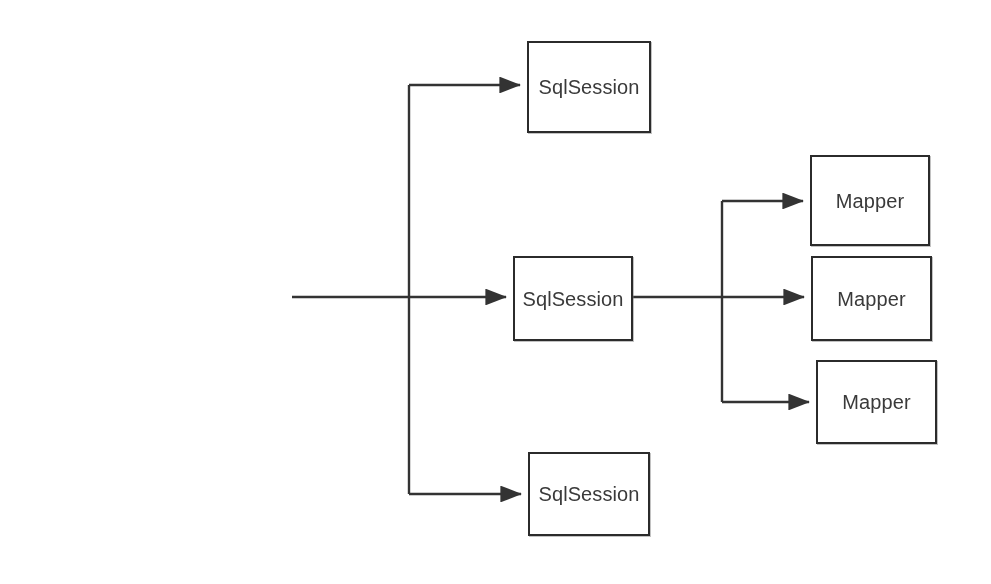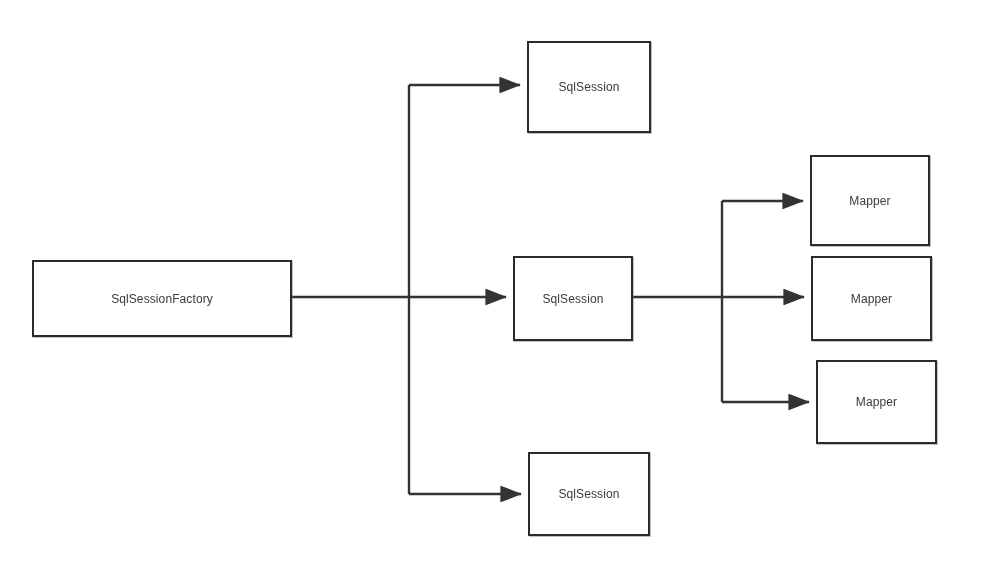--- a/index.html
+++ b/index.html
@@ -29,21 +29,21 @@
     box-sizing: border-box;
     background: #ffffff;
     border: 2px solid #2b2b2b;
     display: flex;
     align-items: center;
     justify-content: center;
     box-shadow: 1px 1px 0 0 rgba(120,120,120,0.45);
   }
   .node-label {
     font-family: "Liberation Sans", sans-serif;
-    font-size: 12px;
+    font-size: 20px;
     line-height: 1;
     color: #3a3a3a;
     letter-spacing: 0.1px;
     white-space: nowrap;
     user-select: none;
   }
 </style>
 </head>
 <body>
 
@@ -66,23 +66,20 @@
 
     <g>
       <path d="M 633 297 L 722 297" fill="none" stroke="#333333" stroke-width="2.4"></path>
       <path d="M 722 201 L 722 402" fill="none" stroke="#333333" stroke-width="2.4"></path>
       <path d="M 722 201 L 803 201" fill="none" stroke="#333333" stroke-width="2.4" marker-end="url(#arrowhead)"></path>
       <path d="M 722 297 L 804 297" fill="none" stroke="#333333" stroke-width="2.4" marker-end="url(#arrowhead)"></path>
       <path d="M 722 402 L 809 402" fill="none" stroke="#333333" stroke-width="2.4" marker-end="url(#arrowhead)"></path>
     </g>
   </svg>
 
-  <div class="node" id="node-factory" style="left: 32px; top: 260px; width: 260px; height: 77px; border-color: rgb(43, 43, 43);">
-    <span class="node-label" style="color: rgb(58, 58, 58);">SqlSessionFactory</span>
-  </div>
 
   <div class="node" id="node-session-top" style="left: 527px; top: 41px; width: 124px; height: 92px; border-color: rgb(43, 43, 43);">
     <span class="node-label" style="color: rgb(58, 58, 58);">SqlSession</span>
   </div>
 
   <div class="node" id="node-session-mid" style="left: 513px; top: 256px; width: 120px; height: 85px; border-color: rgb(43, 43, 43);">
     <span class="node-label" style="color: rgb(58, 58, 58);">SqlSession</span>
   </div>
 
   <div class="node" id="node-session-bot" style="left: 528px; top: 452px; width: 122px; height: 84px; border-color: rgb(43, 43, 43);">

